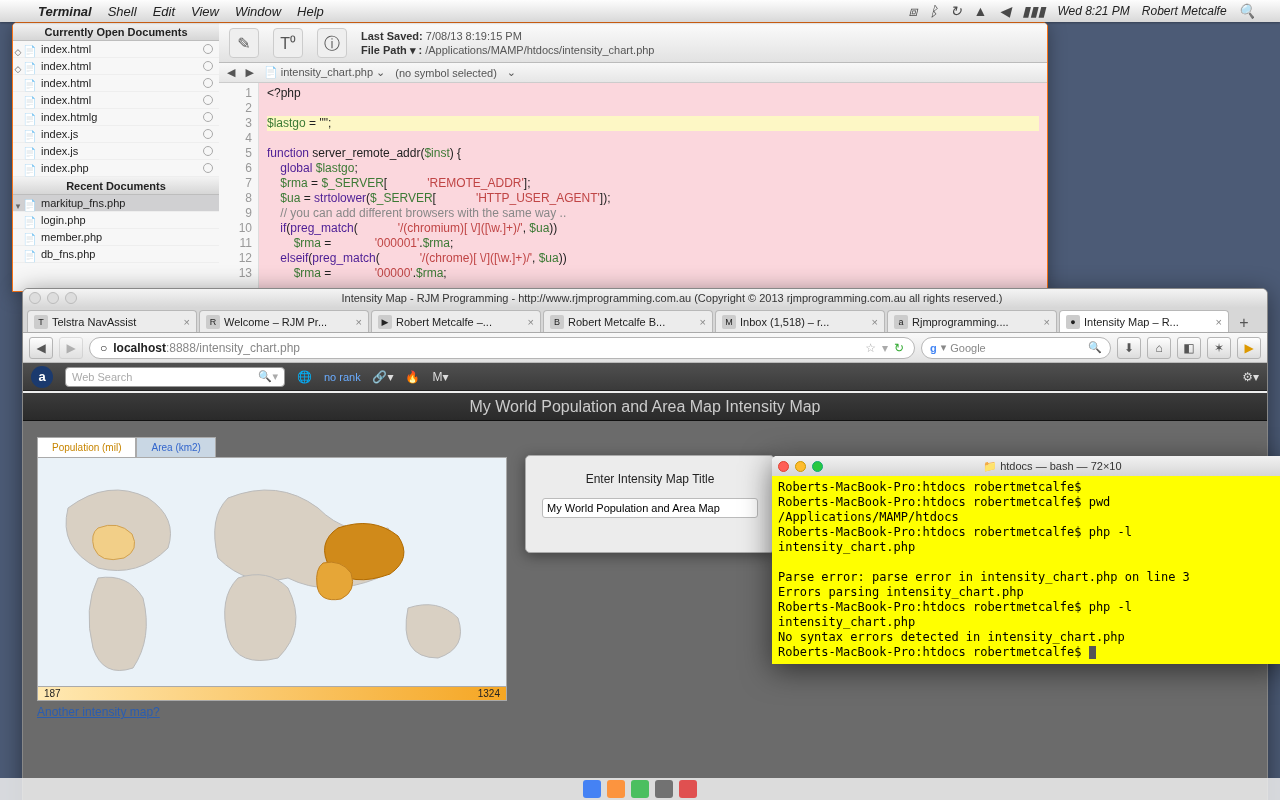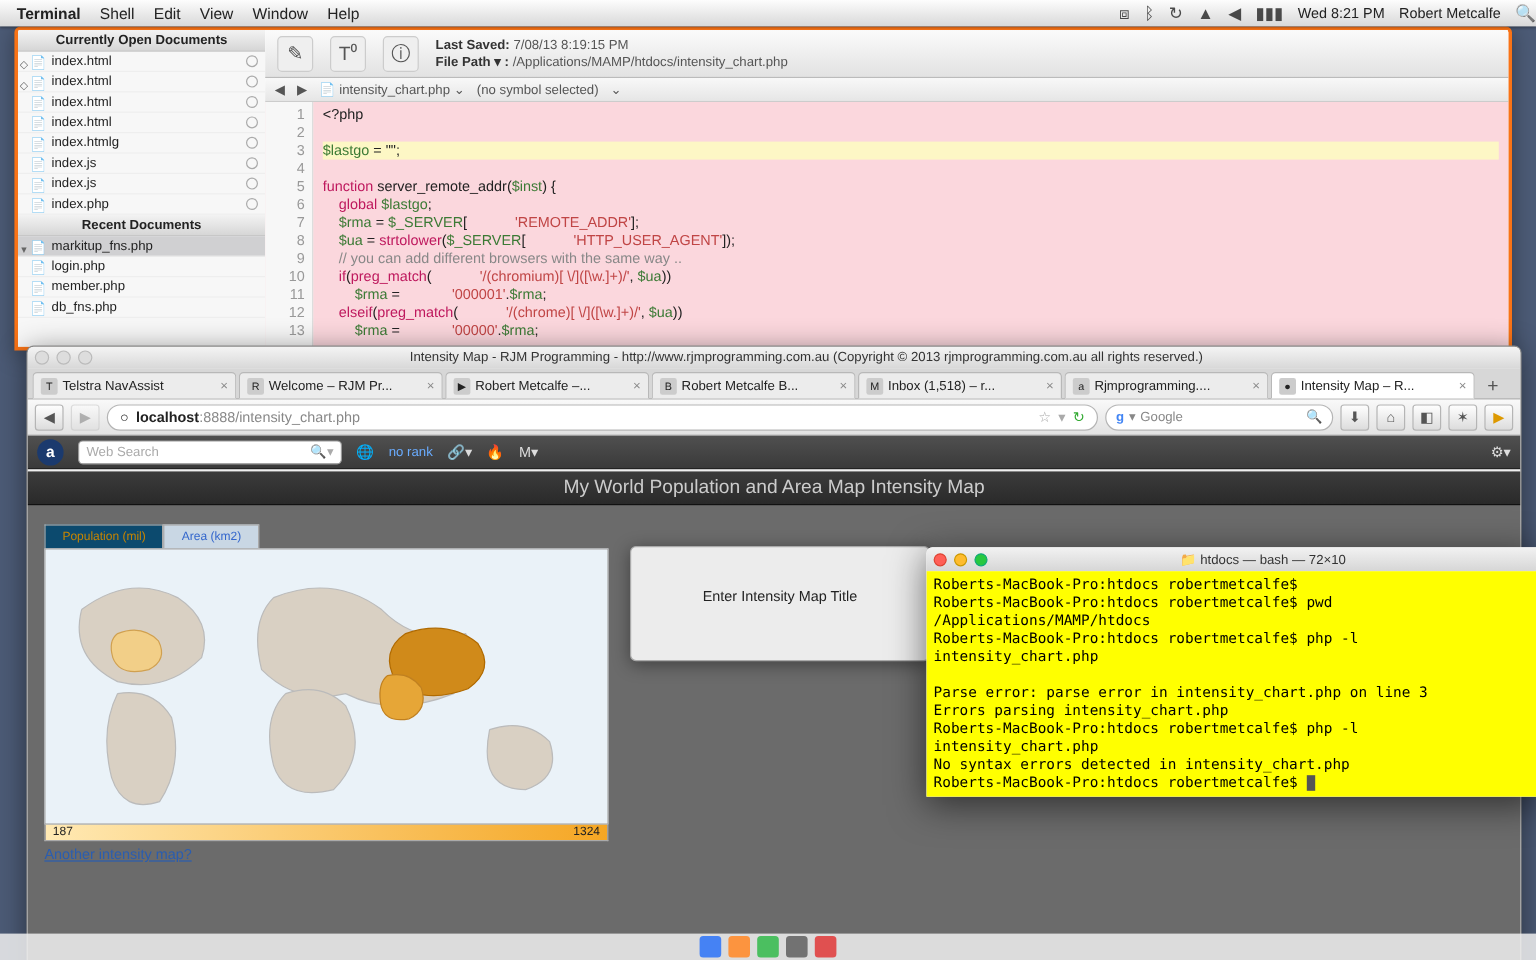--- a/index.html
+++ b/index.html
@@ -1,45 +1,45 @@
 <!DOCTYPE html>
 <html><head>
 <meta charset="utf-8">
 <style>
 * { margin:0; padding:0; box-sizing:border-box; font-family:"Lucida Grande","Helvetica Neue",Arial,sans-serif; -webkit-font-smoothing:antialiased; }
 body { width:1280px; height:800px; background:#4c5b76; position:relative; overflow:hidden; font-size:12px; color:#222; }
 
 
-#menubar { position:absolute; top:0; left:0; right:0; height:22px; background:linear-gradient(#fdfdfd,#d8d8d8); box-shadow:0 1px 2px rgba(0,0,0,.3); display:flex; align-items:center; padding:0 0; font-size:13px; z-index:100; }
+#menubar { position:absolute; top:0; left:0; right:0; height:22px; background:linear-gradient(#fdfdfd,#d8d8d8); box-shadow:0 1px 2px rgba(0,0,0,.3); display:flex; align-items:center; padding:0 24px; font-size:13px; z-index:100;font-style:italic; }
 #menubar .apple { font-size:15px; margin-right:14px; }
 #menubar .appname { font-weight:bold; margin-right:16px; }
 #menubar .m { margin-right:16px; }
 #menubar .right { margin-left:auto; display:flex; gap:12px; align-items:center; font-size:12px; }
 #menubar .ico { font-size:14px; opacity:.8; }
 
 
-#editor { position:absolute; top:22px; left:12px; width:1248px; height:270px; background:#eee; border:3px solid #f97316; border-radius:5px 5px 0 0; overflow:hidden; box-shadow:0 3px 18px rgba(0,0,0,.35); }
+#editor { position:absolute; top:22px; left:12px; width:1036px; height:270px; background:#eee; border:1px solid #f97316; border-radius:5px 5px 0 0; overflow:hidden; box-shadow:0 3px 18px rgba(0,0,0,.35); }
 #ed-side { position:absolute; top:0; left:0; width:206px; bottom:0; background:#f7f7f7; }
 #ed-side .hdr { height:18px; background:linear-gradient(#f3f3f3,#d6d6d6); border-bottom:1px solid #bdbdbd; font-size:11px; text-align:center; line-height:18px; font-weight:bold; }
 #ed-side .row { height:17px; line-height:17px; padding-left:28px; font-size:11px; border-bottom:1px solid #eee; position:relative; }
 #ed-side .row .dot { position:absolute; right:6px; top:3px; width:10px; height:10px; border-radius:50%; border:1px solid #aaa; }
 #ed-side .row .fi { position:absolute; left:10px; top:2px; font-size:11px; }
 #ed-side .row.sel { background:#d0d0d2; }
 #ed-side .tw { position:absolute; left:0; top:3px; font-size:9px; color:#666; width:10px; text-align:center;}
 
 #ed-main { position:absolute; top:0; left:206px; right:0; bottom:0; background:#fff; }
 #ed-tool { height:40px; background:linear-gradient(#fbfbfb,#e2e2e2); border-bottom:1px solid #bbb; display:flex; align-items:center; gap:14px; padding:0 10px; font-size:11px; color:#555; }
 #ed-tool .bigico { width:30px; height:30px; background:#efefef; border:1px solid #ccc; border-radius:4px; text-align:center; line-height:30px; font-size:16px; }
 #ed-tool .meta { line-height:14px; }
 #ed-tool .meta b { color:#333;margin-top:36px; }
 #ed-path { height:20px; background:linear-gradient(#f8f8f8,#e6e6e6); border-bottom:1px solid #ccc; font-size:11px; color:#555; padding:2px 8px; display:flex; gap:10px; align-items:center;}
 #ed-code { position:absolute; top:60px; bottom:0; left:0; right:0; background:#fbd7dd; font-family:Menlo,Monaco,monospace; font-size:12px; display:flex; }
 #ed-code .gut { width:40px; background:#f7f7f7; color:#999; text-align:right; padding:3px 6px 0 0; border-right:1px solid #ddd; line-height:15px;}
 #ed-code pre { padding:3px 8px; line-height:15px; white-space:pre; flex:1;}
-#ed-code pre .kw{color:#be185d;} #ed-code pre .var{color:#3c7a35;} #ed-code pre .str{color:#c04545;margin-left:40px;} #ed-code pre .cm{color:#888;}
+#ed-code pre .kw{color:#4c1d95;} #ed-code pre .var{color:#3c7a35;} #ed-code pre .str{color:#c04545;margin-left:40px;} #ed-code pre .cm{color:#888;}
 #ed-code pre .hl{background:#fdf7c5;display:inline-block;width:100%;}
 
 
 #browser { position:absolute; top:288px; left:22px; width:1246px; height:554px; background:#eee; border:1px solid #888; border-radius:6px 6px 0 0; box-shadow:0 4px 24px rgba(0,0,0,.45); overflow:hidden; }
 #br-title { height:18px; background:linear-gradient(#f4f4f4,#d8d8d8); display:flex; align-items:center; font-size:11px; color:#333; }
 #br-title .tl{width:12px;height:12px;border-radius:50%;margin-left:6px;}
 #br-title .t{margin:0 auto;}
 #br-tabs { height:26px; background:#d7d7d7; display:flex; align-items:flex-end; padding:0 4px; gap:2px; border-bottom:1px solid #aaa;}
 #br-tabs .tab{ flex:1; max-width:170px; height:22px; background:#ececec; border:1px solid #b8b8b8; border-bottom:0; border-radius:4px 4px 0 0; font-size:11px; padding:3px 6px; display:flex; align-items:center; gap:4px; overflow:hidden; white-space:nowrap;}
 #br-tabs .tab.active{background:#fff;}
@@ -54,27 +54,27 @@
 #br-tool2 .logo{width:22px;height:22px;border-radius:50%;background:#1b3a6e;color:#fff;text-align:center;line-height:22px;font-weight:bold;font-size:13px;}
 #br-tool2 .ws{flex:0 0 220px;height:20px;background:#fff;border:1px solid #999;border-radius:4px;padding:0 6px;font-size:11px;color:#aaa;display:flex;align-items:center;}
 #br-tool2 .sm{color:#6aacff;font-size:11px;}
 #br-tool2 .ic{color:#ddd;}
 
 #page { position:absolute; top:104px; left:0; right:0; bottom:20px; background:#6b6b6b; }
 #page .banner{height:28px;background:linear-gradient(#3b3b3b,#2a2a2a);color:#ccc;text-align:center;line-height:28px;font-size:16px;border-bottom:1px solid #111;}
 #mapbox{position:absolute;top:44px;left:14px;width:470px;}
 #maptabs{display:flex;}
 #maptabs .mt{padding:4px 14px;font-size:10px;background:#c9d7e4;color:#36c;border:1px solid #aaa;border-bottom:0;}
-#maptabs .mt.active{background:#0c4a6e;color:#c78500;}
+#maptabs .mt.active{background:#ffffff;color:#c78500;}
 #mapimg{height:230px;background:#eaf2f8;border:1px solid #aaa;position:relative;overflow:hidden;}
 #mapimg svg{position:absolute;top:0;left:0;}
 #legend{height:14px;background:linear-gradient(90deg,#ffe9b3,#f5a623);border:1px solid #aaa;border-top:0;font-size:10px;display:flex;justify-content:space-between;padding:0 6px;line-height:14px;}
 #maplink{color:#2a5db0;font-size:12px;text-decoration:underline;margin-top:4px;display:block;}
 
-#dialog{position:absolute;top:62px;left:502px;width:250px;background:#ececec;border:1px solid #aaa;border-radius:5px;box-shadow:0 3px 14px rgba(0,0,0,.4);padding:34px;text-align:center;}
+#dialog{position:absolute;top:62px;left:502px;width:250px;background:#ececec;border:1px solid #aaa;border-radius:5px;box-shadow:0 3px 14px rgba(0,0,0,.4);padding:16px;text-align:center;}
 #dialog .lbl{font-size:12px;margin-bottom:12px;}
 #dialog input{width:100%;height:20px;border:1px solid #bbb;border-radius:3px;font-size:11px;padding:0 4px;margin-bottom:18px;}
 #dialog .btns{display:flex;gap:12px;justify-content:center;}
 #dialog .btns button{width:78px;height:22px;background:linear-gradient(#fefefe,#dedede);border:1px solid #aaa;border-radius:4px;font-size:12px;}
 
 #br-status{position:absolute;bottom:0;left:0;right:0;height:20px;background:linear-gradient(#f4f4f4,#dcdcdc);border-top:1px solid #bbb;font-size:10px;color:#555;padding:2px 8px;display:flex;gap:14px;align-items:center;}
 
 
 #term { position:absolute; top:456px; left:772px; width:510px; background:#fff; box-shadow:0 6px 30px rgba(0,0,0,.55); border-radius:5px 0 0 0; overflow:hidden;}
 #term .bar{height:20px;background:linear-gradient(#f2f2f2,#d6d6d6);display:flex;align-items:center;gap:6px;padding:0 6px;font-size:11px;color:#333;}
@@ -274,20 +274,21 @@
       </div>
       <div id="legend">
         <span>187</span>
         <span>1324</span>
       </div>
       <a id="maplink">Another intensity map?</a>
     </div>
 
     <div id="dialog">
       <div class="lbl">Enter Intensity Map Title</div>
+      <input value="My World Population and Area Map" style="">
     </div>
   </div>
 
   <div id="br-status">
     <span>1 | 1</span>
     <span>▣ <span>(none)</span> ⌄</span>
     <span><span>Unicode (UTF-8)</span> ⌄</span>
     <span><span>Unix (LF)</span> ⌄</span>
     <span>▣ <span>0 / 0 / 1</span></span>
   </div>

